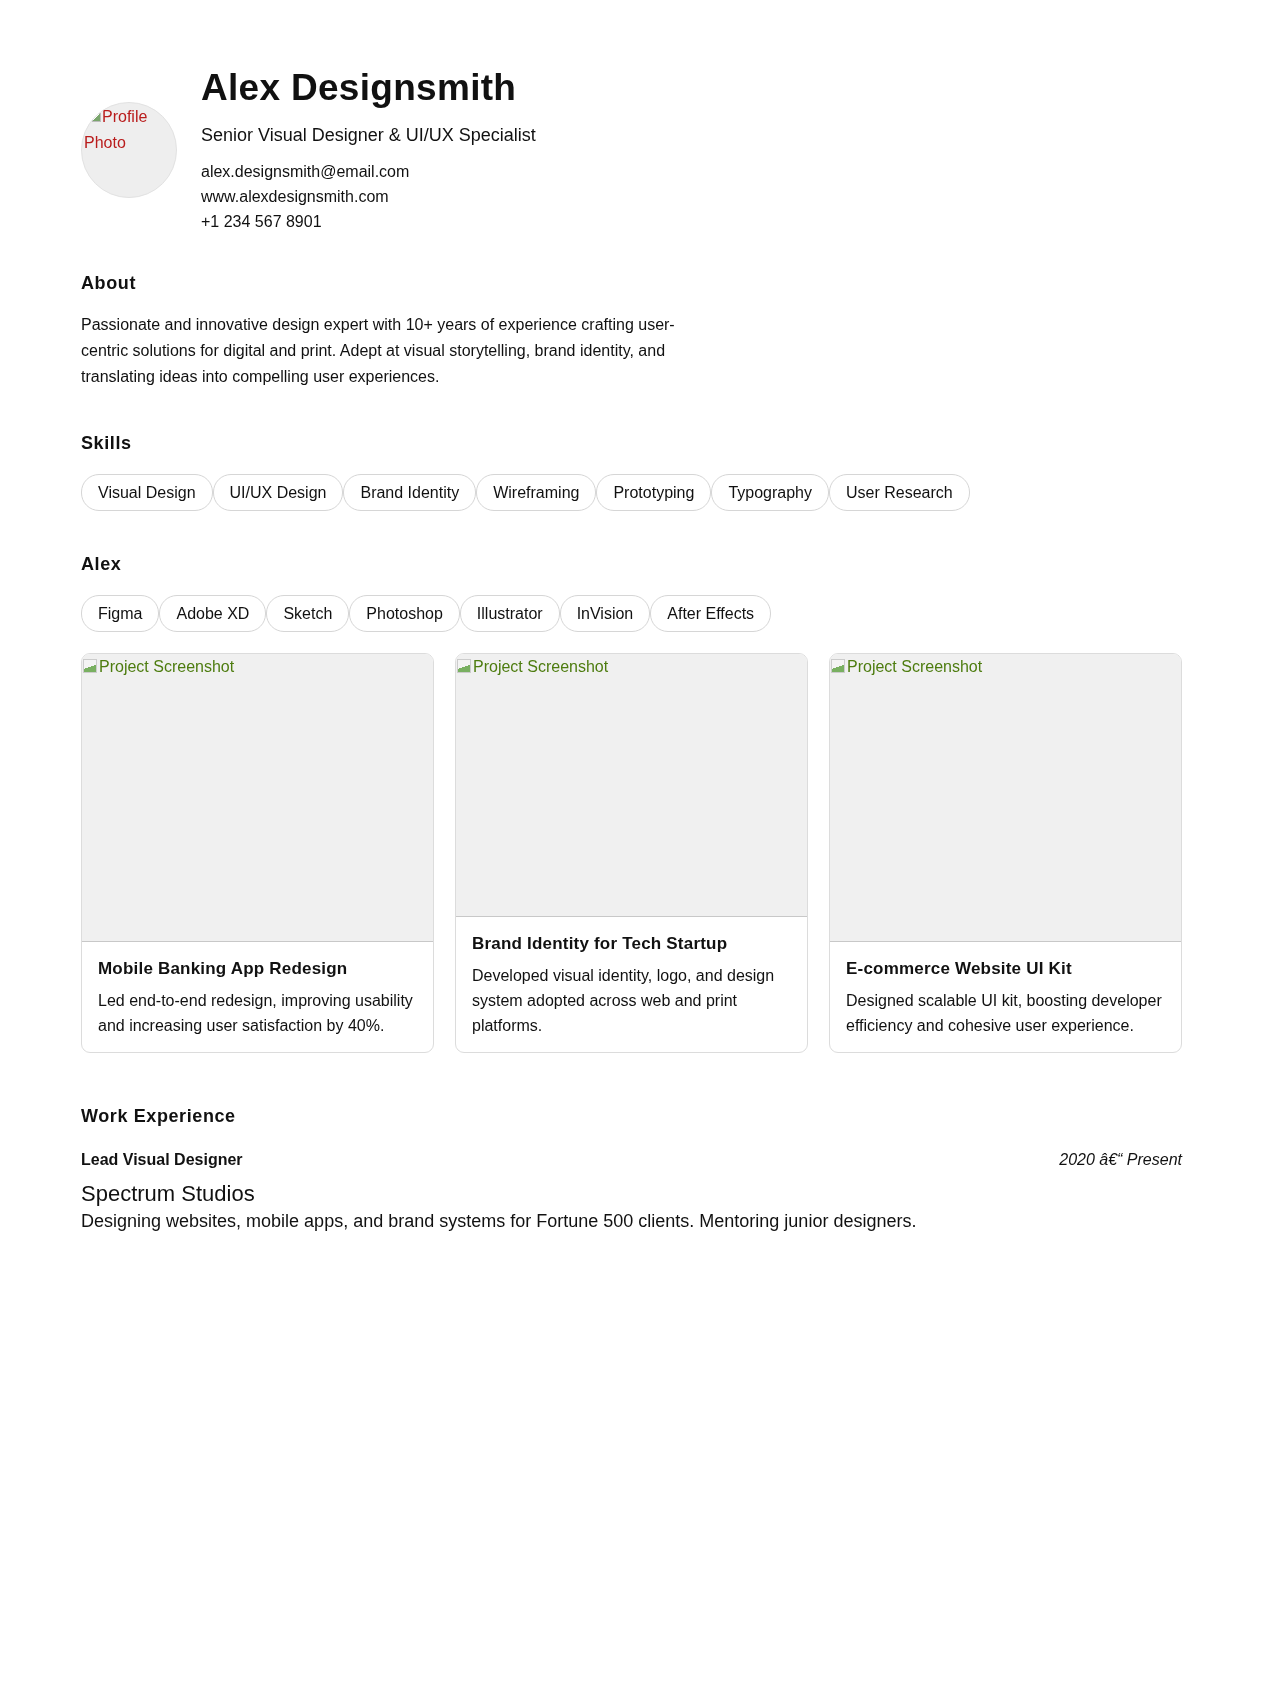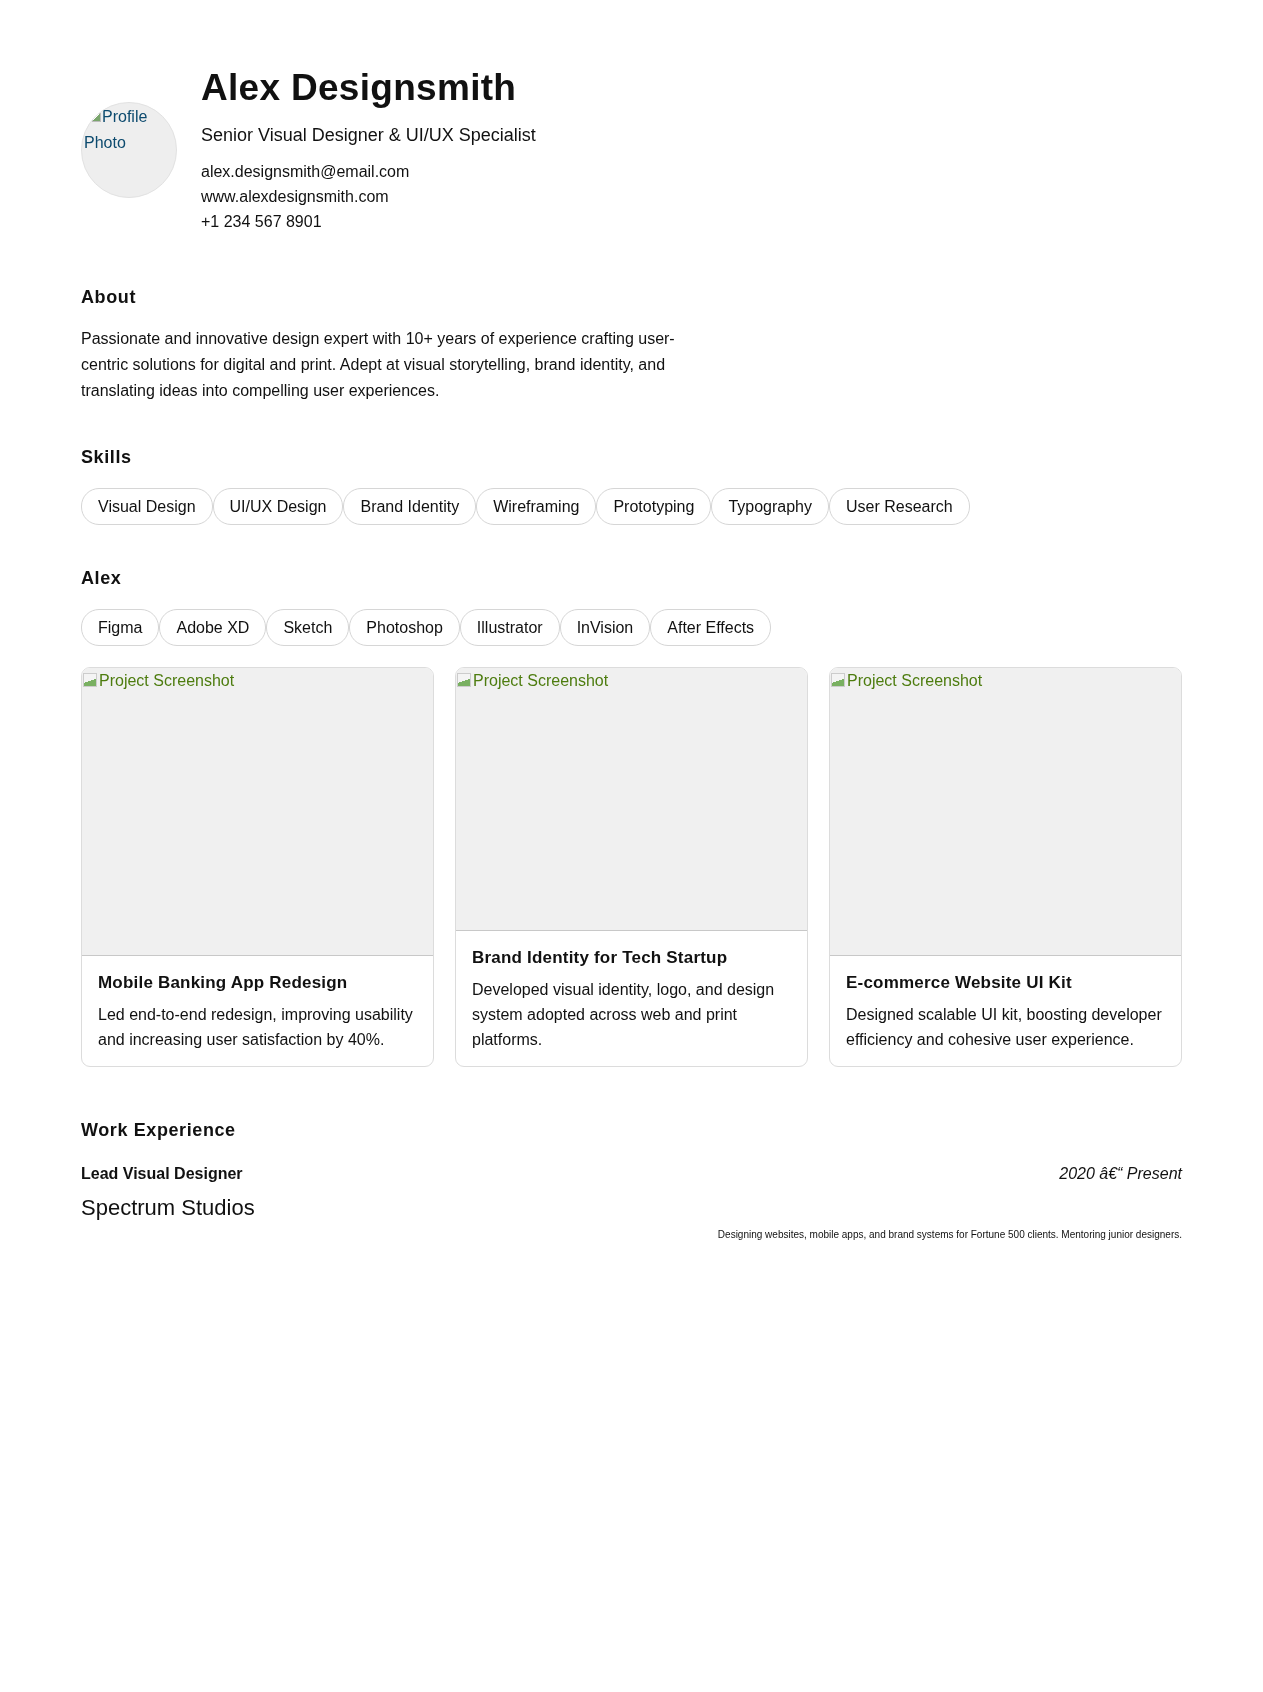--- a/index.html
+++ b/index.html
@@ -2,30 +2,30 @@
 <html><head>
 <meta charset="utf-8">
 <style>
   * { box-sizing: border-box; margin: 0; padding: 0; }
   html, body { width: 1263px; height: 1692px; background: #ffffff; }
   body { font-family: "Liberation Sans", sans-serif; color: #111; }
   .page { position: relative; width: 1263px; height: 1692px; padding: 0 81px; }
 
   .header { display: flex; align-items: center; padding-top: 66px; }
   .avatar { width: 96px; height: 96px; border-radius: 50%; background: #eeeeee; border: 1px solid #e2e2e2;
-            overflow: hidden; font-size: 16px; line-height: 26px; color: #0c4a6e; padding: 1px 2px; margin-top: 0; flex-shrink: 0; }
+            overflow: hidden; font-size: 16px; line-height: 26px; color: #b91c1c; padding: 1px 2px; margin-top: 0; flex-shrink: 0; }
   .avatar .broken { display: inline-block; width: 9px; height: 9px; vertical-align: middle; margin: 0 1px 0 8px;
             background: linear-gradient(135deg, #fff 50%, #7aa56c 50%); border: 1px solid #bbb; }
   .header-info { margin-left: 24px; }
   .name { font-size: 37px; font-weight: bold; line-height: 44px; letter-spacing: 0.3px; margin-bottom: 14px; }
   .title { font-size: 18px; line-height: 22px; margin-bottom: 13px; }
   .contact { font-size: 16px; line-height: 25px; }
 
   h2.section { font-size: 18px; font-weight: bold; letter-spacing: 0.6px; line-height: 22px; }
-  .about-h { margin-top: 52px; }
+  .about-h { margin-top: 38px; }
   .about-p { margin-top: 18px; width: 610px; font-size: 16px; line-height: 26px; }
 
   .skills-h { margin-top: 42px; }
   .chips { display: flex; gap: 0; margin-top: 20px; flex-wrap: wrap; }
   .chip { border: 1px solid #d6d6d6; border-radius: 18px; height: 37px; padding: 0 16px; font-size: 16px;
           display: flex; align-items: center; background: #fff; color: #111; cursor: pointer; }
   .tools-h { margin-top: 42px; }
 
   .portfolio-h { margin-top: 42px; }
   .cards { display: flex; gap: 21px; margin-top: 21px; align-items: flex-end; }
@@ -38,21 +38,21 @@
   .card-body { padding: 16px 16px 14px 16px; }
   .card-title { font-size: 17px; font-weight: bold; line-height: 22px; letter-spacing: 0.2px; margin-bottom: 8px; }
   .card-desc { font-size: 16px; line-height: 25px; }
 
   .work-h { margin-top: 52px; }
   .job { margin-top: 22px; }
   .job-row { display: flex; justify-content: space-between; align-items: baseline; }
   .job-title { font-size: 16px; font-weight: bold; line-height: 22px; }
   .job-date { font-size: 16px; font-style: italic; line-height: 22px; }
   .job-company { font-size: 22px; line-height: 22px; margin-top: 12px; }
-  .job-desc { font-size: 10px; line-height: 20px; margin-top: 6px; text-align: right; }
+  .job-desc { font-size: 18px; line-height: 20px; margin-top: 6px; }
 </style>
 </head>
 <body>
 
 <div class="page">
 
   <header class="header">
     <div class="avatar">
       <span class="broken"></span><span>Profile Photo</span>
     </div>

